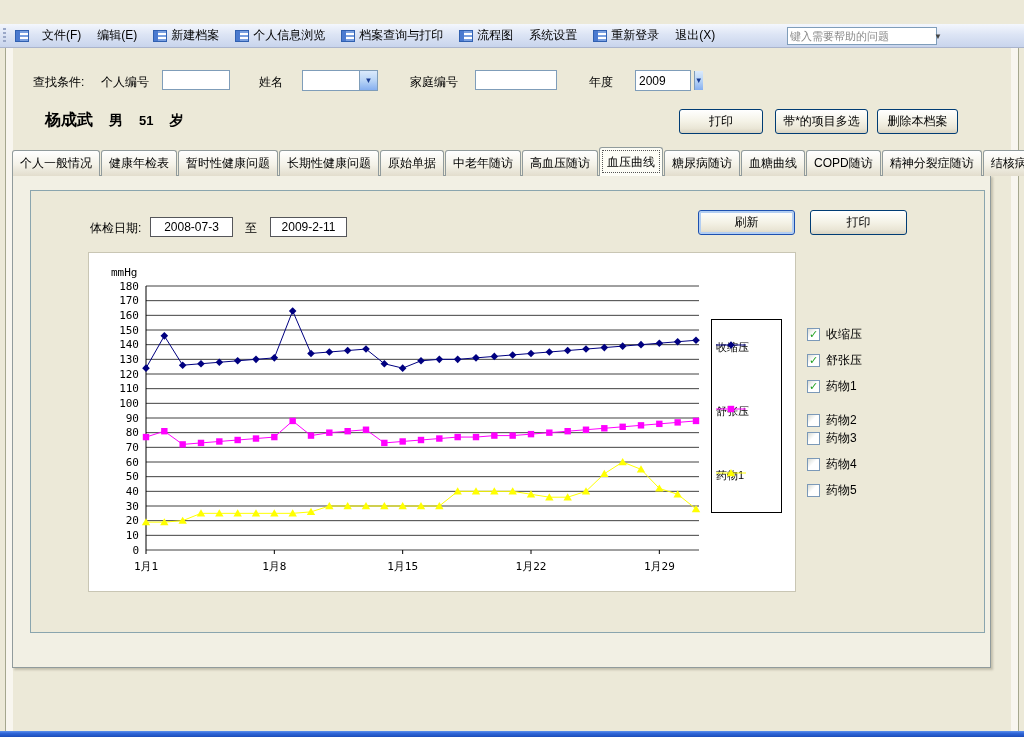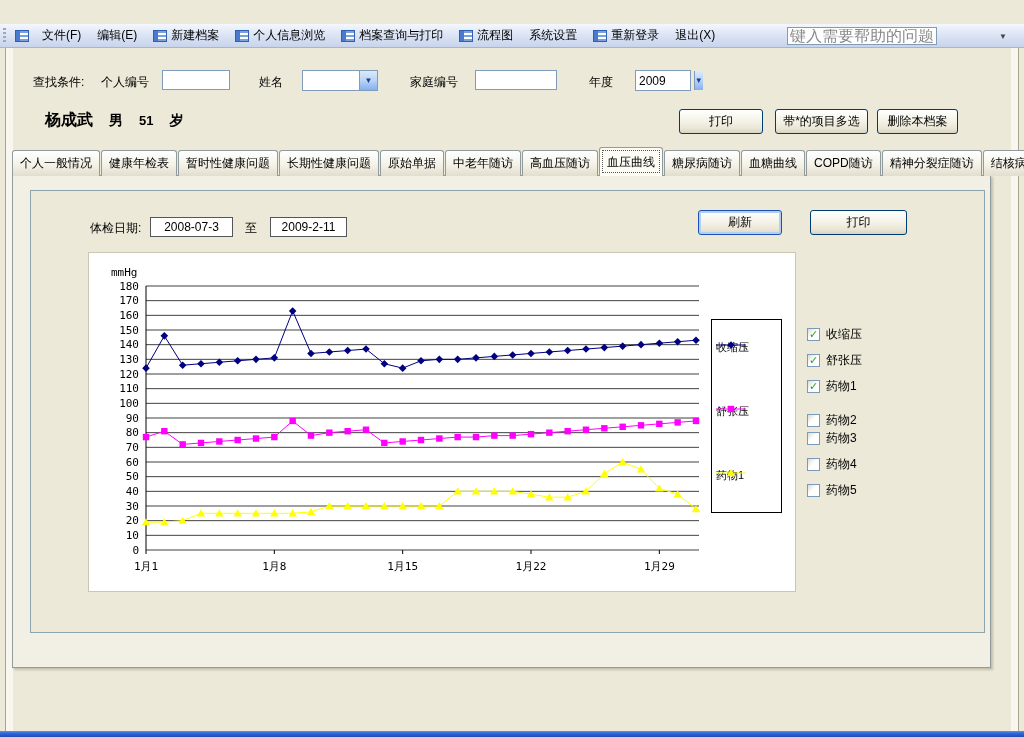--- a/index.html
+++ b/index.html
@@ -29,21 +29,21 @@
     border-bottom:1px solid #aab4cc;display:flex;align-items:center;box-sizing:border-box;}
   .grip{width:3px;height:16px;margin:0 4px 0 3px;
     background:repeating-linear-gradient(180deg,#9aa8c8 0 2px,transparent 2px 4px);}
   .menu-items{display:flex;align-items:center;height:100%;}
   .menu-item{display:flex;align-items:center;gap:4px;padding:0 8px;height:100%;white-space:nowrap;cursor:default;}
   .form-icon{display:inline-block;width:14px;height:12px;background:#fff;border:1px solid #3060b0;box-sizing:border-box;
     background-image:linear-gradient(90deg,#4a7ad0 0 4px,transparent 4px),
       repeating-linear-gradient(180deg,#7aa0e0 0 2px,#ffffff 2px 4px);}
   .help-combo{position:absolute;left:787px;top:3px;width:150px;height:18px;background:#fff;border:1px solid #7f9db9;
     display:flex;align-items:center;box-sizing:border-box;}
-  .help-combo input{flex:1;border:none;outline:none;font-size:16px;height:14px;padding:0 2px;
+  .help-combo input{flex:1;border:none;outline:none;font-size:11px;height:14px;padding:0 2px;
     font-family:"Liberation Sans","DejaVu Sans",sans-serif;background:transparent;}
   .help-combo input::placeholder{color:#8a8a8a;}
   .help-arrow{width:13px;text-align:center;font-size:8px;color:#444;}
   .mdi-controls{position:absolute;right:6px;top:28px;display:flex;gap:9px;align-items:center;}
   .mdi-btn{width:14px;height:13px;display:flex;align-items:center;justify-content:center;}
   .mglyph-min{display:block;width:8px;height:2px;background:#20304a;margin-top:8px;}
   .mglyph-restore{display:block;width:9px;height:8px;border:1px solid #20304a;border-top:2px solid #20304a;box-sizing:border-box;}
   .mglyph-close{color:#20304a;font-weight:bold;font-size:13px;line-height:13px;}
 
   
@@ -214,21 +214,21 @@
         <div class="tab">结核病随访</div>
       </div>
     <div class="tabpage"></div>
 
     <div class="groupbox"></div>
 
     <span class="lbl" style="left:90px;top:172px;">体检日期:</span>
     <div class="date-box" style="left:150px;top:169px;width:83px;">2008-07-3</div>
     <span class="lbl" style="left:245px;top:172px;">至</span>
     <div class="date-box" style="left:270px;top:169px;width:77px;">2009-2-11</div>
-    <div class="xp-btn focused" style="left:698px;top:162px;width:84px;">刷新</div>
+    <div class="xp-btn focused" style="left:698px;top:162px;width:97px;">刷新</div>
     <div class="xp-btn" style="left:810px;top:162px;width:97px;">打印</div>
 
     <div class="chart-panel">
       <svg id="chart-svg" width="708" height="340">
           <line x1="57" y1="297" x2="610" y2="297" stroke="#000" stroke-width="0.75"></line>
           <text class="tick" x="50" y="300.5" text-anchor="end">0</text>
           <line x1="57" y1="282.3333333333333" x2="610" y2="282.3333333333333" stroke="#000" stroke-width="0.75"></line>
           <text class="tick" x="50" y="285.8333333333333" text-anchor="end">10</text>
           <line x1="57" y1="267.6666666666667" x2="610" y2="267.6666666666667" stroke="#000" stroke-width="0.75"></line>
           <text class="tick" x="50" y="271.1666666666667" text-anchor="end">20</text>

